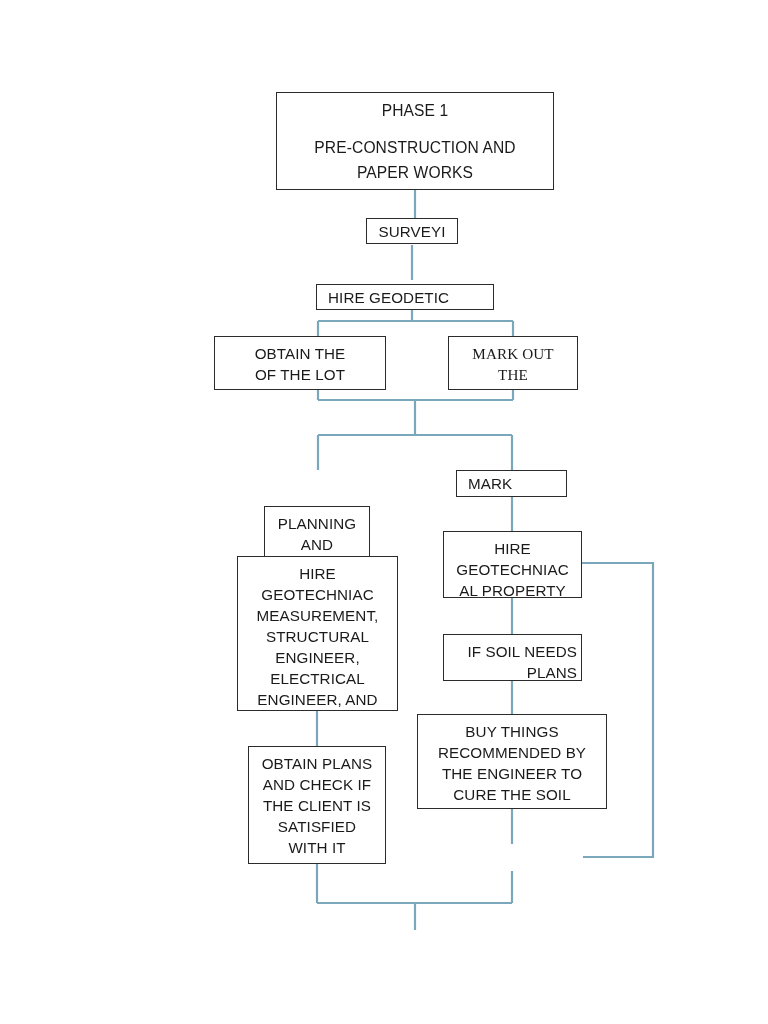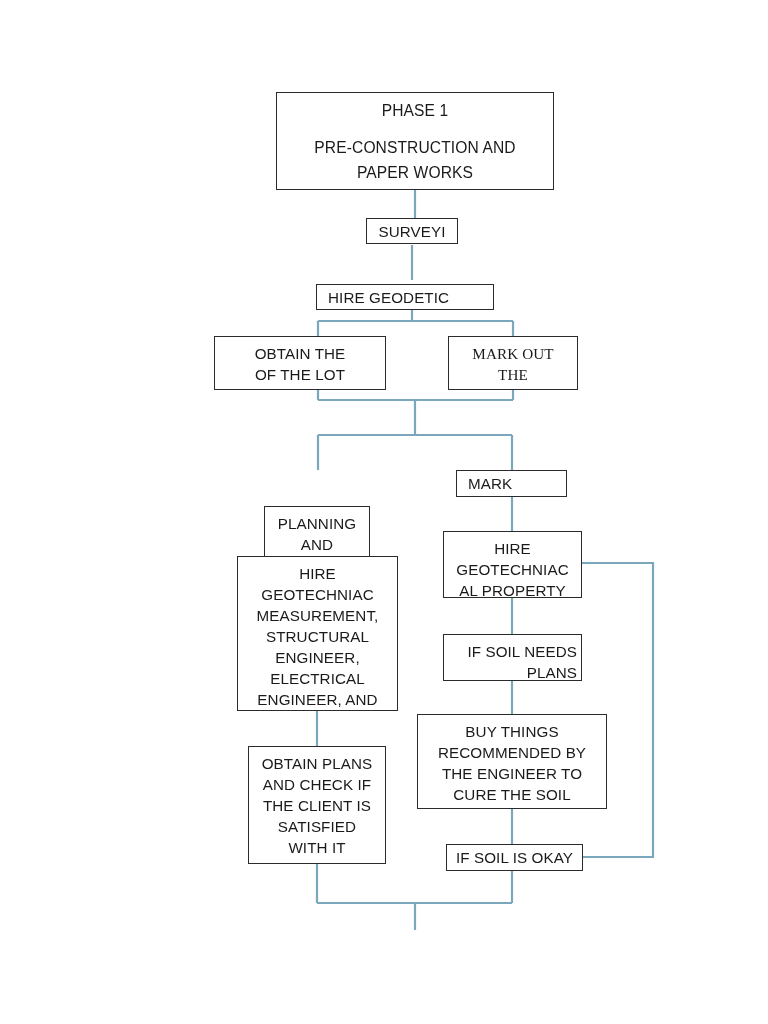--- a/index.html
+++ b/index.html
@@ -168,17 +168,14 @@
   </div>
 
   <div class="node" id="node-obtain-plans" style="left:248px; top:746px; width:138px; height:118px;">
     <span class="line">OBTAIN PLANS</span>
     <span class="line">AND CHECK IF</span>
     <span class="line">THE CLIENT IS</span>
     <span class="line">SATISFIED</span>
     <span class="line">WITH IT</span>
   </div>
 
-  <div class="node vcenter" id="node-if-soil-is-okay" style="left:446px; top:844px; width:137px; height:27px;">
-    <span class="line">IF SOIL IS OKAY</span>
-  </div>
 
 </div>
 
 </body></html>

